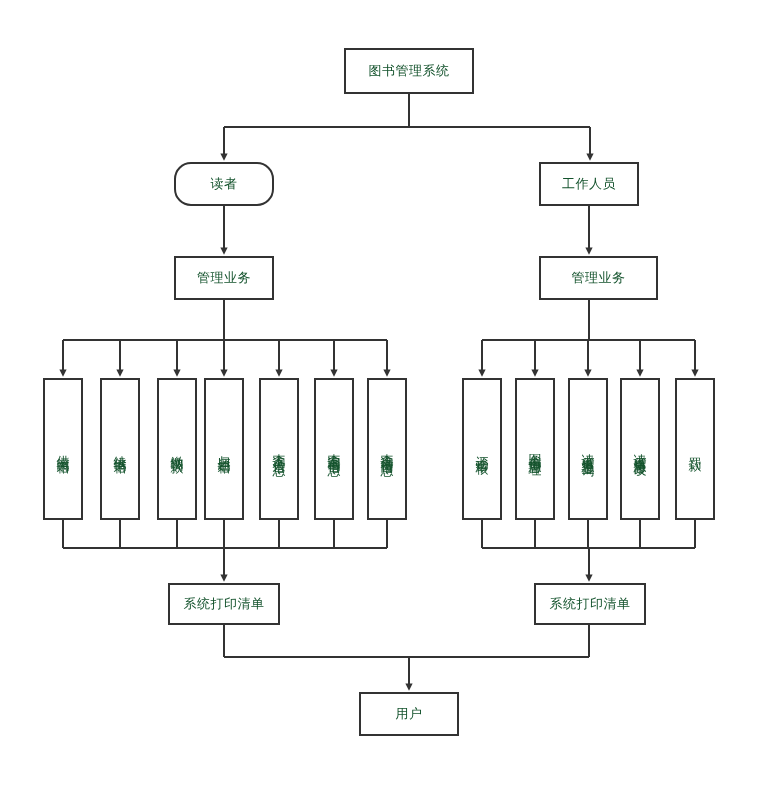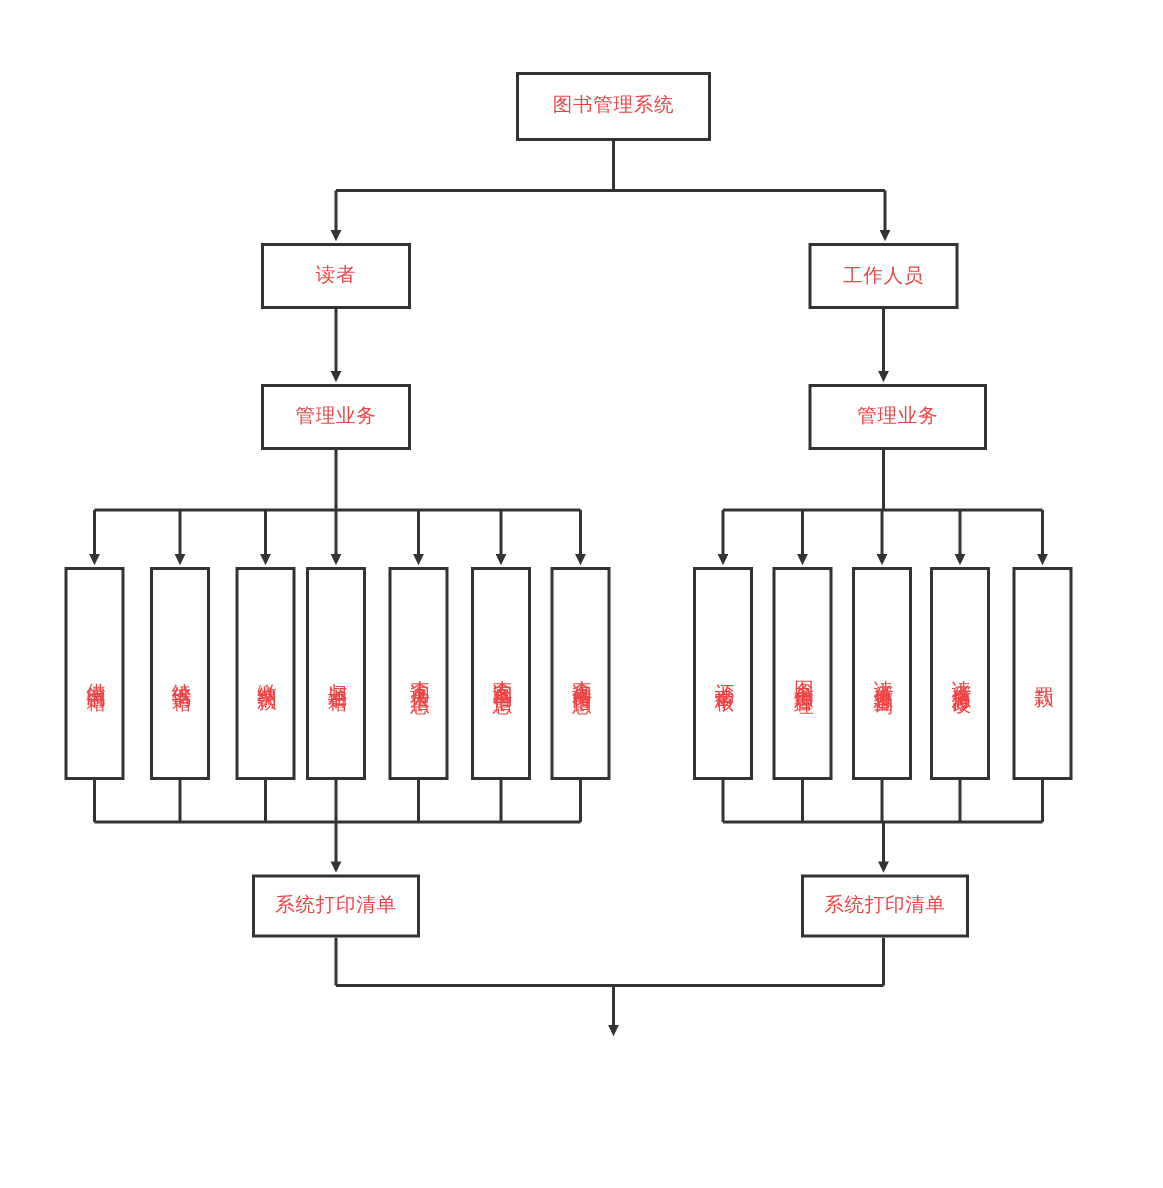--- a/index.html
+++ b/index.html
@@ -29,21 +29,21 @@
     position: absolute;
     box-sizing: border-box;
     background: #ffffff;
     border: 2px solid #333333;
     display: flex;
     align-items: center;
     justify-content: center;
     z-index: 2;
   }
   .node-label {
-    color: #ef4444;
+    color: #14532d;
     font-size: 13px;
     line-height: 1.25;
     text-align: center;
     letter-spacing: 0.5px;
     white-space: nowrap;
   }
   .node.vertical .node-label {
     writing-mode: vertical-rl;
     text-orientation: upright;
     letter-spacing: 2px;
@@ -115,24 +115,24 @@
       <path d="M589,625 L589,657"></path>
       <path d="M224,657 L589,657"></path>
       <path d="M409,657 L409,687" marker-end="url(#arrowhead)"></path>
     </g>
   </svg>
 
   <div class="node horizontal" style="left:344px; top:48px; width:130px; height:46px;">
     <span class="node-label">图书管理系统</span>
   </div>
 
-  <div class="node horizontal" style="left:174px; top:162px; width:100px; height:44px;">
+  <div class="node horizontal" style="left:174px; top:162px; width:100px; height:44px;border-radius:17px;">
     <span class="node-label">读者</span>
   </div>
-  <div class="node horizontal" style="left:539px; top:162px; width:100px; height:44px;font-family:Liberation Serif, serif;">
+  <div class="node horizontal" style="left:539px; top:162px; width:100px; height:44px;">
     <span class="node-label">工作人员</span>
   </div>
 
   <div class="node horizontal" style="left:174px; top:256px; width:100px; height:44px;">
     <span class="node-label">管理业务</span>
   </div>
   <div class="node horizontal" style="left:539px; top:256px; width:119px; height:44px;">
     <span class="node-label">管理业务</span>
   </div>
 
@@ -174,14 +174,17 @@
     <span class="node-label">罚款</span>
   </div>
 
   <div class="node horizontal" style="left:168px; top:583px; width:112px; height:42px;">
     <span class="node-label">系统打印清单</span>
   </div>
   <div class="node horizontal" style="left:534px; top:583px; width:112px; height:42px;">
     <span class="node-label">系统打印清单</span>
   </div>
 
+  <div class="node horizontal" style="left:359px; top:692px; width:100px; height:44px;">
+    <span class="node-label">用户</span>
+  </div>
 
 </div>
 
 </body></html>

